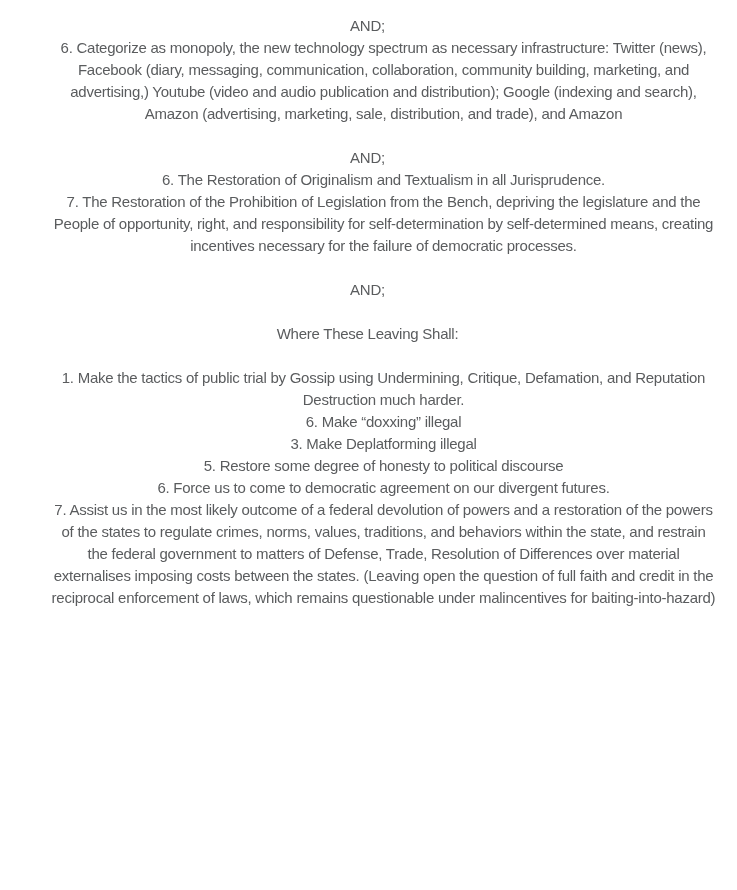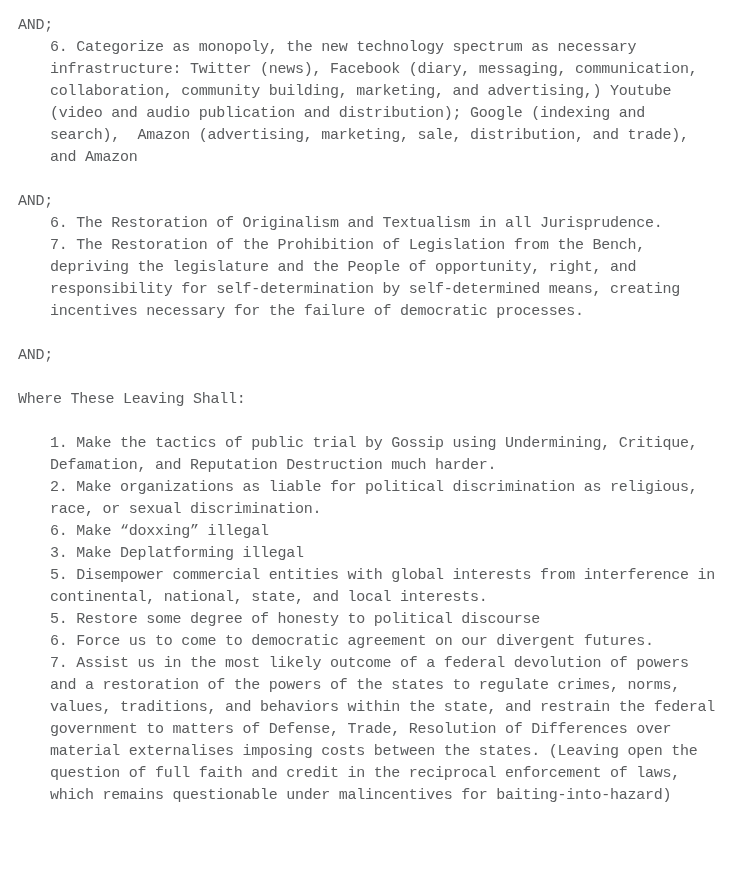--- a/index.html
+++ b/index.html
@@ -10,26 +10,27 @@
   body {
     width: 737px;
     height: 890px;
     overflow: hidden;
   }
   .doc {
     box-sizing: border-box;
     width: 737px;
     min-height: 890px;
     padding: 15px 20px 30px 18px;
-    font-family: Liberation Mono, monospace;
+    font-family: Liberation Sans, sans-serif;
     font-size: 15px;
     line-height: 22px;
     letter-spacing: -0.25px;
     color: #5a5c5e;
     background: #ffffff;
+    text-align: center;
   }
   .line {
     white-space: pre-wrap;
   }
   .indent {
     padding-left: 32px;
   }
   .gap {
     margin-top: 22px;
   }
@@ -39,20 +40,18 @@
 
 <div class="doc">
   <div class="line">AND;</div>
   <div class="line indent">6. Categorize as monopoly, the new technology spectrum as necessary infrastructure: Twitter (news), Facebook (diary, messaging, communication, collaboration, community building, marketing, and advertising,) Youtube (video and audio publication and distribution); Google (indexing and search),  Amazon (advertising, marketing, sale, distribution, and trade), and Amazon</div>
   <div class="line gap">AND;</div>
   <div class="line indent">6. The Restoration of Originalism and Textualism in all Jurisprudence.</div>
   <div class="line indent">7. The Restoration of the Prohibition of Legislation from the Bench, depriving the legislature and the People of opportunity, right, and responsibility for self-determination by self-determined means, creating incentives necessary for the failure of democratic processes.</div>
   <div class="line gap">AND;</div>
   <div class="line gap">Where These Leaving Shall:</div>
   <div class="line indent gap">1. Make the tactics of public trial by Gossip using Undermining, Critique, Defamation, and Reputation Destruction much harder.</div>
-  <div class="line indent">2. Make organizations as liable for political discrimination as religious, race, or sexual discrimination.</div>
   <div class="line indent">6. Make “doxxing” illegal</div>
   <div class="line indent">3. Make Deplatforming illegal</div>
-  <div class="line indent">5. Disempower commercial entities with global interests from interference in continental, national, state, and local interests.</div>
   <div class="line indent">5. Restore some degree of honesty to political discourse</div>
   <div class="line indent">6. Force us to come to democratic agreement on our divergent futures.</div>
   <div class="line indent">7. Assist us in the most likely outcome of a federal devolution of powers and a restoration of the powers of the states to regulate crimes, norms, values, traditions, and behaviors within the state, and restrain the federal government to matters of Defense, Trade, Resolution of Differences over material externalises imposing costs between the states. (Leaving open the question of full faith and credit in the reciprocal enforcement of laws, which remains questionable under malincentives for baiting-into-hazard)</div>
 </div>
 
 </body></html>

